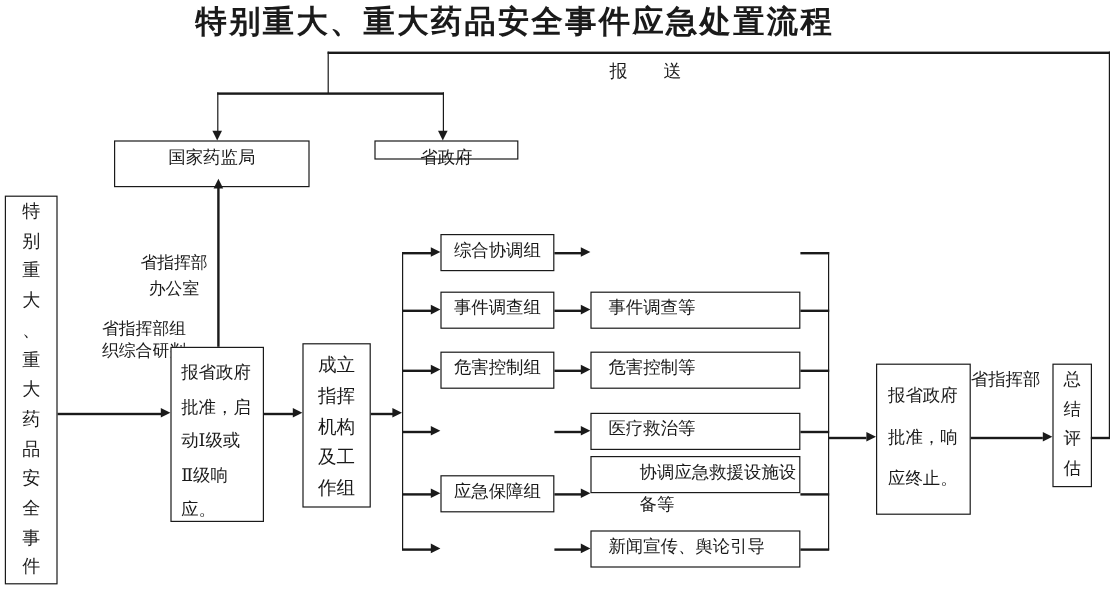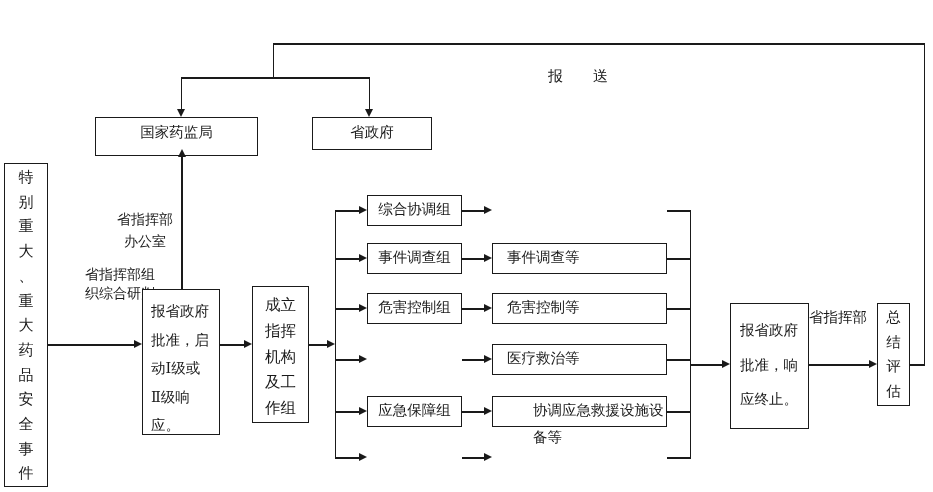--- a/index.html
+++ b/index.html
@@ -12,35 +12,36 @@
   .ml{white-space:pre-line;}
   .ctr{text-align:center;}
   .line{position:absolute;background:#1a1a1a;}
   .ar,.ad,.au{position:absolute;width:0;height:0;}
   .ar{border-top:4.5px solid transparent;border-bottom:4.5px solid transparent;border-left:8px solid #1a1a1a;}
   .ad{border-left:4.5px solid transparent;border-right:4.5px solid transparent;border-top:8px solid #1a1a1a;}
   .au{border-left:4.5px solid transparent;border-right:4.5px solid transparent;border-bottom:8px solid #1a1a1a;}
   .lab{position:absolute;font-size:14px;line-height:19px;}
   .event{left:4px;top:163px;width:44px;height:324px;font-size:15px;line-height:24.7px;padding-top:1px;}
   .nmpa{left:95px;top:117px;width:163px;height:39px;}
-  .prov{left:312px;top:117px;width:120px;height:33px;}
+  .prov{left:312px;top:117px;width:120px;height:16px;}
   .apps{left:142px;top:289px;width:78px;height:146px;line-height:28.5px;padding:7px 0 0 8px;}
   .setup{left:252px;top:286px;width:57px;height:137px;font-size:15.5px;line-height:25.8px;padding-top:5px;}
   .appe{left:730px;top:303px;width:79px;height:126px;line-height:34.5px;padding:9px 0 0 9px;}
   .summ{left:877px;top:303px;width:33px;height:103px;line-height:24.5px;padding-top:1px;}
   .gbox{left:367px;width:95px;height:31px;line-height:27px;}
   .rbox{left:492px;width:175px;height:31px;line-height:27px;padding-left:14px;}
 </style>
 </head>
 <body>
 
 <div class="canvas">
 
+  <div class="title">特别重大、重大药品安全事件应急处置流程</div>
 
-  <div class="lab" style="left:548px;top:51px;font-size:15px;letter-spacing:30px;margin-top:16px;">报送</div>
+  <div class="lab" style="left:508px;top:51px;font-size:15px;letter-spacing:30px;">报送</div>
   <div class="lab ml ctr" style="left:112px;top:209px;width:66px;line-height:22px;">省指挥部
 办公室</div>
   <div class="lab ml" style="left:61px;top:265px;width:86px;margin-left:24px;">省指挥部组
 织综合研判</div>
   <div class="lab" style="left:809px;top:308px;font-size:14.5px;">省指挥部</div>
 
   <div class="box event ml ctr">特
 别
 重
 大
@@ -97,27 +98,28 @@
   <div class="line" style="left:667px;top:308px;width:24px;height:1.5px;"></div>
 
   <div class="box rbox" style="top:344px;">医疗救治等</div>
   <div class="line" style="left:335px;top:359px;width:25px;height:1.5px;"></div>
   <div class="ar" style="left:359px;top:355px;"></div>
   <div class="line" style="left:462px;top:359px;width:23px;height:1.5px;"></div>
   <div class="ar" style="left:484px;top:355px;"></div>
   <div class="line" style="left:667px;top:359px;width:24px;height:1.5px;"></div>
 
   <div class="box gbox ctr" style="top:396px;">应急保障组</div>
-  <div class="box rbox" style="top:396px;padding-left:40px;">协调应急救援设施设备等</div>
+  <div class="box rbox" style="top:380px;padding-left:40px;">协调应急救援设施设备等</div>
   <div class="line" style="left:335px;top:411px;width:25px;height:1.5px;"></div>
   <div class="ar" style="left:359px;top:407px;"></div>
   <div class="line" style="left:462px;top:411px;width:23px;height:1.5px;"></div>
   <div class="ar" style="left:484px;top:407px;"></div>
   <div class="line" style="left:667px;top:411px;width:24px;height:1.5px;"></div>
 
+  <div class="box rbox" style="top:442px;">新闻宣传、舆论引导</div>
   <div class="line" style="left:335px;top:457px;width:25px;height:1.5px;"></div>
   <div class="ar" style="left:359px;top:453px;"></div>
   <div class="line" style="left:462px;top:457px;width:23px;height:1.5px;"></div>
   <div class="ar" style="left:484px;top:453px;"></div>
   <div class="line" style="left:667px;top:457px;width:24px;height:1.5px;"></div>
 
   <div class="line" style="left:334.5px;top:210px;width:1.5px;height:248px;"></div>
   <div class="line" style="left:689.5px;top:210px;width:1.5px;height:248px;"></div>
 
   <div class="line" style="left:48px;top:344px;width:87px;height:1.5px;"></div>

